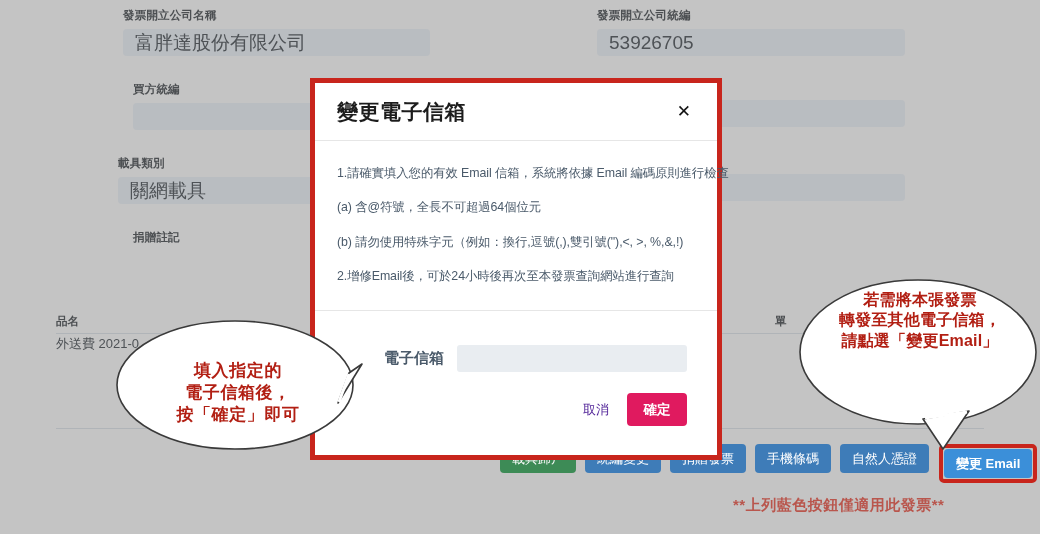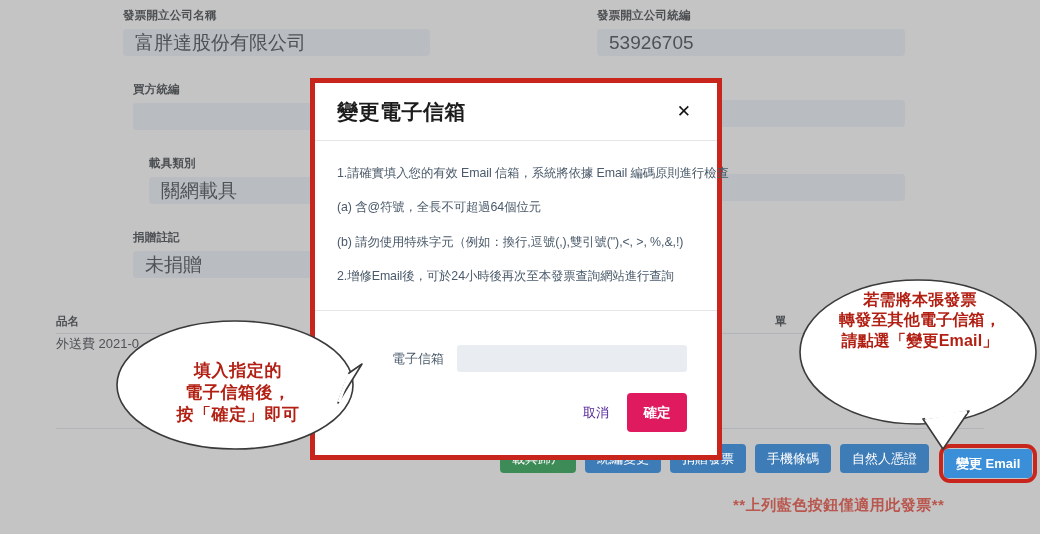--- a/index.html
+++ b/index.html
@@ -92,21 +92,21 @@
     height: 29px;
     line-height: 29px;
     white-space: nowrap;
     cursor: pointer;
   }
   .act-btn.green { background: #3d8b56; }
   .act-btn.blue  { background: #3e7cb8; }
 
   #btn-change-email-wrap {
     border: 4px solid #c8251c;
-    border-radius: 11px;
+    border-radius: 5px;
     padding: 1px;
     margin-left: 1px;
     line-height: 0;
   }
   #btn-change-email-wrap .act-btn {
     background: #3b8fd9;
     font-weight: bold;
   }
 
   #footnote {
@@ -179,22 +179,22 @@
   #email-row {
     position: absolute;
     top: 262px;
     left: 0; right: 0;
     display: flex;
     align-items: center;
     padding: 0 22px;
     box-sizing: border-box;
   }
   #email-label {
-    font-size: 13px;
-    font-weight: normal;
+    font-size: 15px;
+    font-weight: bold;
     color: #4a5a6a;
     width: 120px;
     text-align: right;
     padding-right: 13px;
     box-sizing: border-box;
   }
   #email-input {
     flex: 1;
     height: 27px;
     background: #e9edf1;
@@ -226,21 +226,21 @@
   }
   #btn-confirm {
     background: #e01a5f;
     border: none;
     border-radius: 4px;
     color: #fff;
     font-family: inherit;
     font-size: 13.5px;
     font-weight: bold;
     width: 60px;
-    height: 39px;
+    height: 33px;
     cursor: pointer;
   }
 
   
   .callout {
     position: absolute;
     z-index: 40;
   }
   .callout-text {
     position: absolute;
@@ -281,32 +281,31 @@
 
     <div class="field" style="left:133px; top:82px; width:307px;">
       <div class="field-label">買方統編</div>
       <div class="field-box"></div>
     </div>
     <div class="field" style="left:597px; top:82px; width:308px;">
       <div class="field-label">&nbsp;</div>
       <div class="field-box">54</div>
     </div>
 
-    <div class="field" style="left:149px; top:156px; width:307px;">
+    <div class="field" style="left:118px; top:156px; width:307px;">
       <div class="field-label">載具類別</div>
       <div class="field-box">關網載具</div>
     </div>
     <div class="field" style="left:597px; top:156px; width:308px;">
       <div class="field-label">&nbsp;</div>
       <div class="field-box">a.tw</div>
     </div>
 
     <div class="field" style="left:133px; top:230px; width:307px;">
       <div class="field-label">捐贈註記</div>
-      <div class="field-box">未捐贈</div>
     </div>
 
     <div class="table-head" style="left:56px; top:314px;">品名</div>
     <div class="table-head" style="left:775px; top:314px;">單</div>
     <div class="table-rule" style="left:56px; top:333px; width:928px;"></div>
     <div class="table-cell" style="left:56px; top:335px;">外送費 2021-0</div>
     <div class="table-cell" style="left:955px; top:390px;">19</div>
     <div class="table-rule" style="left:56px; top:428px; width:928px;"></div>
   </div>
 

